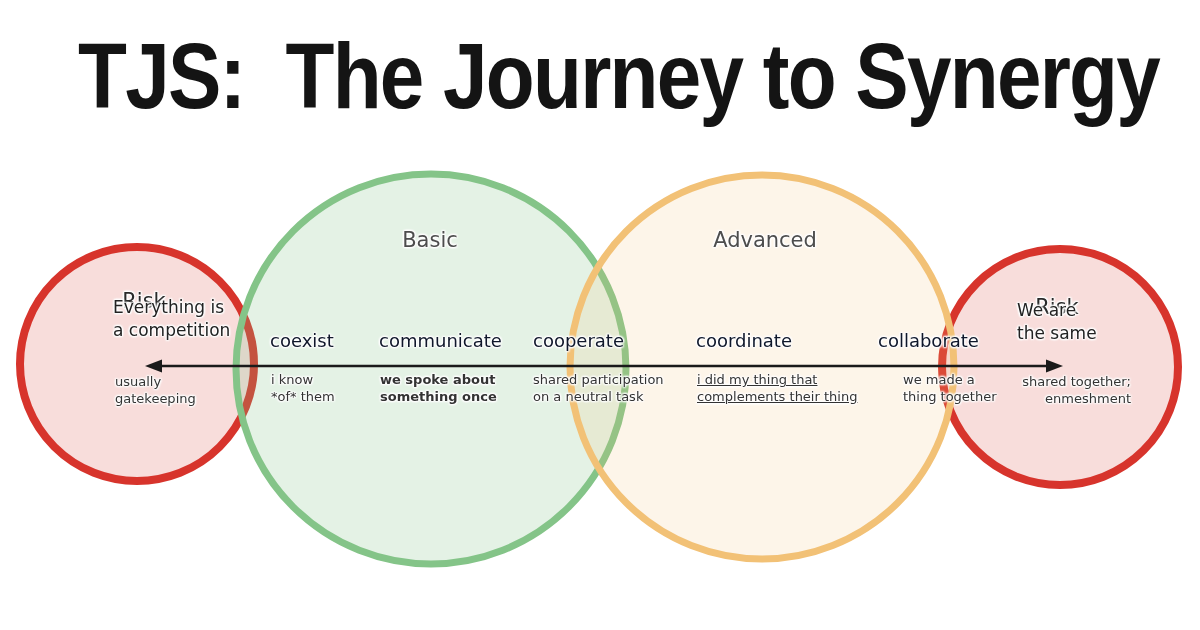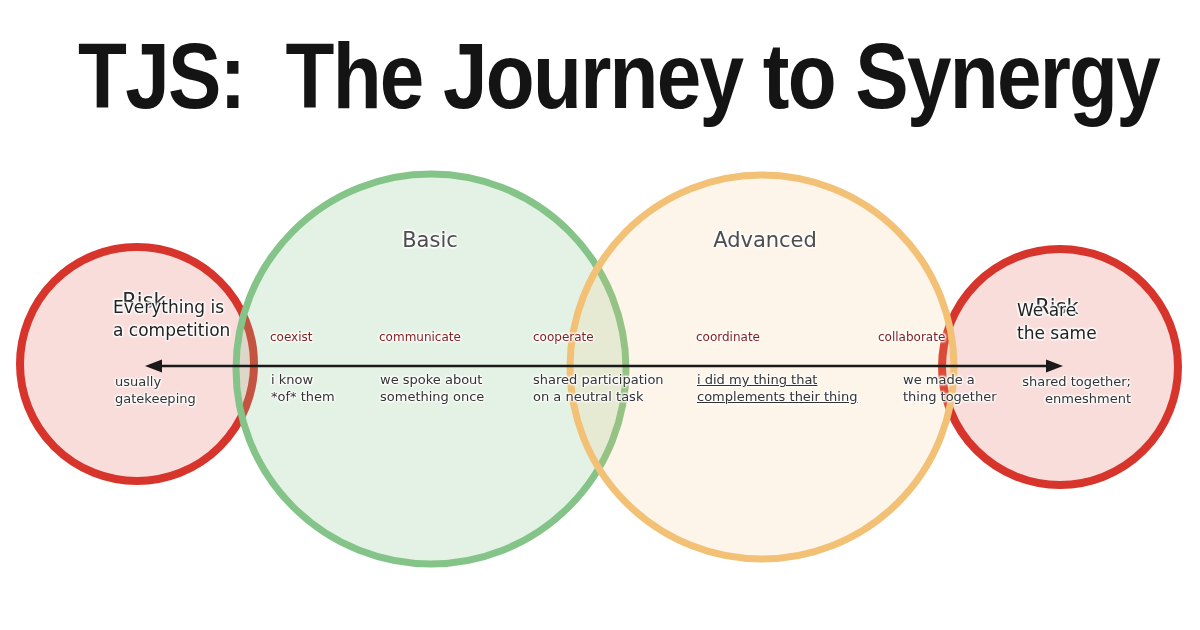--- a/index.html
+++ b/index.html
@@ -58,22 +58,22 @@
     position: absolute;
     font-size: 17px;
     line-height: 23px;
     color: #222222;
     white-space: pre-line;
   }
 
   .stage-label {
     position: absolute;
     top: 330px;
-    font-size: 12px;
-    color: #7f1d1d;
+    font-size: 18px;
+    color: #0f172a;
     white-space: nowrap;
   }
 
   .note {
     position: absolute;
     top: 371px;
     font-size: 13px;
     line-height: 17px;
     color: #333333;
     white-space: pre-line;
@@ -117,21 +117,21 @@
 enmeshment</div>
 
   <div class="stage-label halo" style="left:270px;">coexist</div>
   <div class="stage-label halo" style="left:379px;">communicate</div>
   <div class="stage-label halo" style="left:533px;">cooperate</div>
   <div class="stage-label halo" style="left:696px;text-align:center;">coordinate</div>
   <div class="stage-label halo" style="left:878px;">collaborate</div>
 
   <div class="note halo" style="left:271px;">i know
 *of* them</div>
-  <div class="note halo" style="left:380px;">we spoke about
+  <div class="note halo" style="left:380px;font-weight:bold;">we spoke about
 something once</div>
   <div class="note halo" style="left:533px;">shared participation
 on a neutral task</div>
   <div class="note halo" style="left:697px;text-decoration:underline;">i did my thing that
 complements their thing</div>
   <div class="note halo" style="left:903px;">we made a
 thing together</div>
 
 </div>
 

